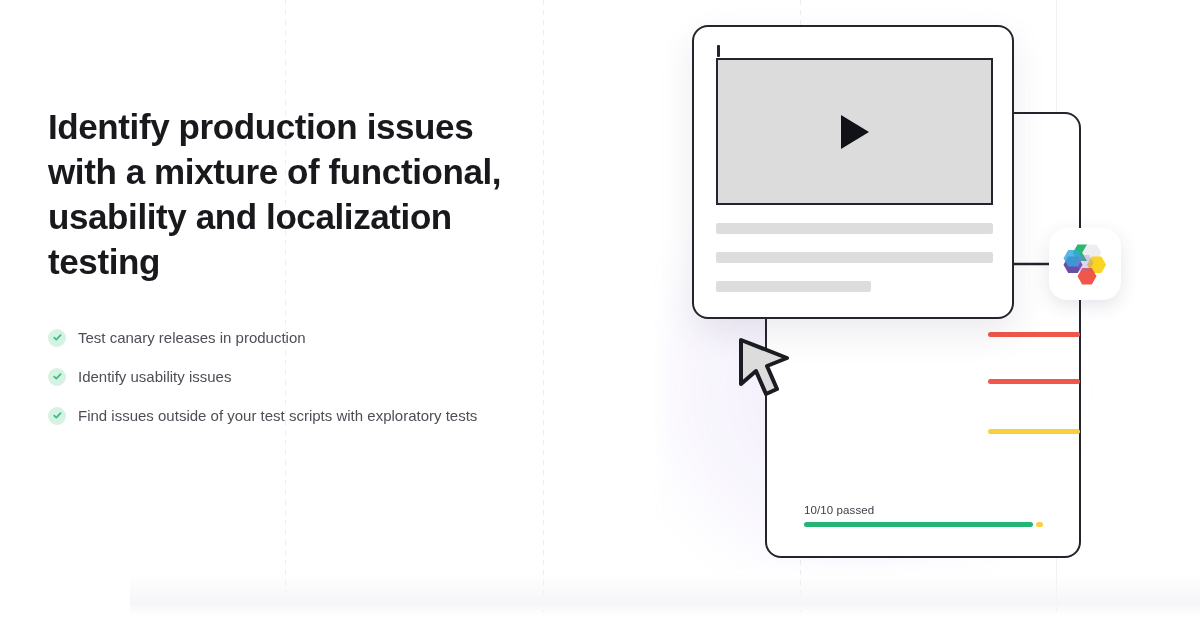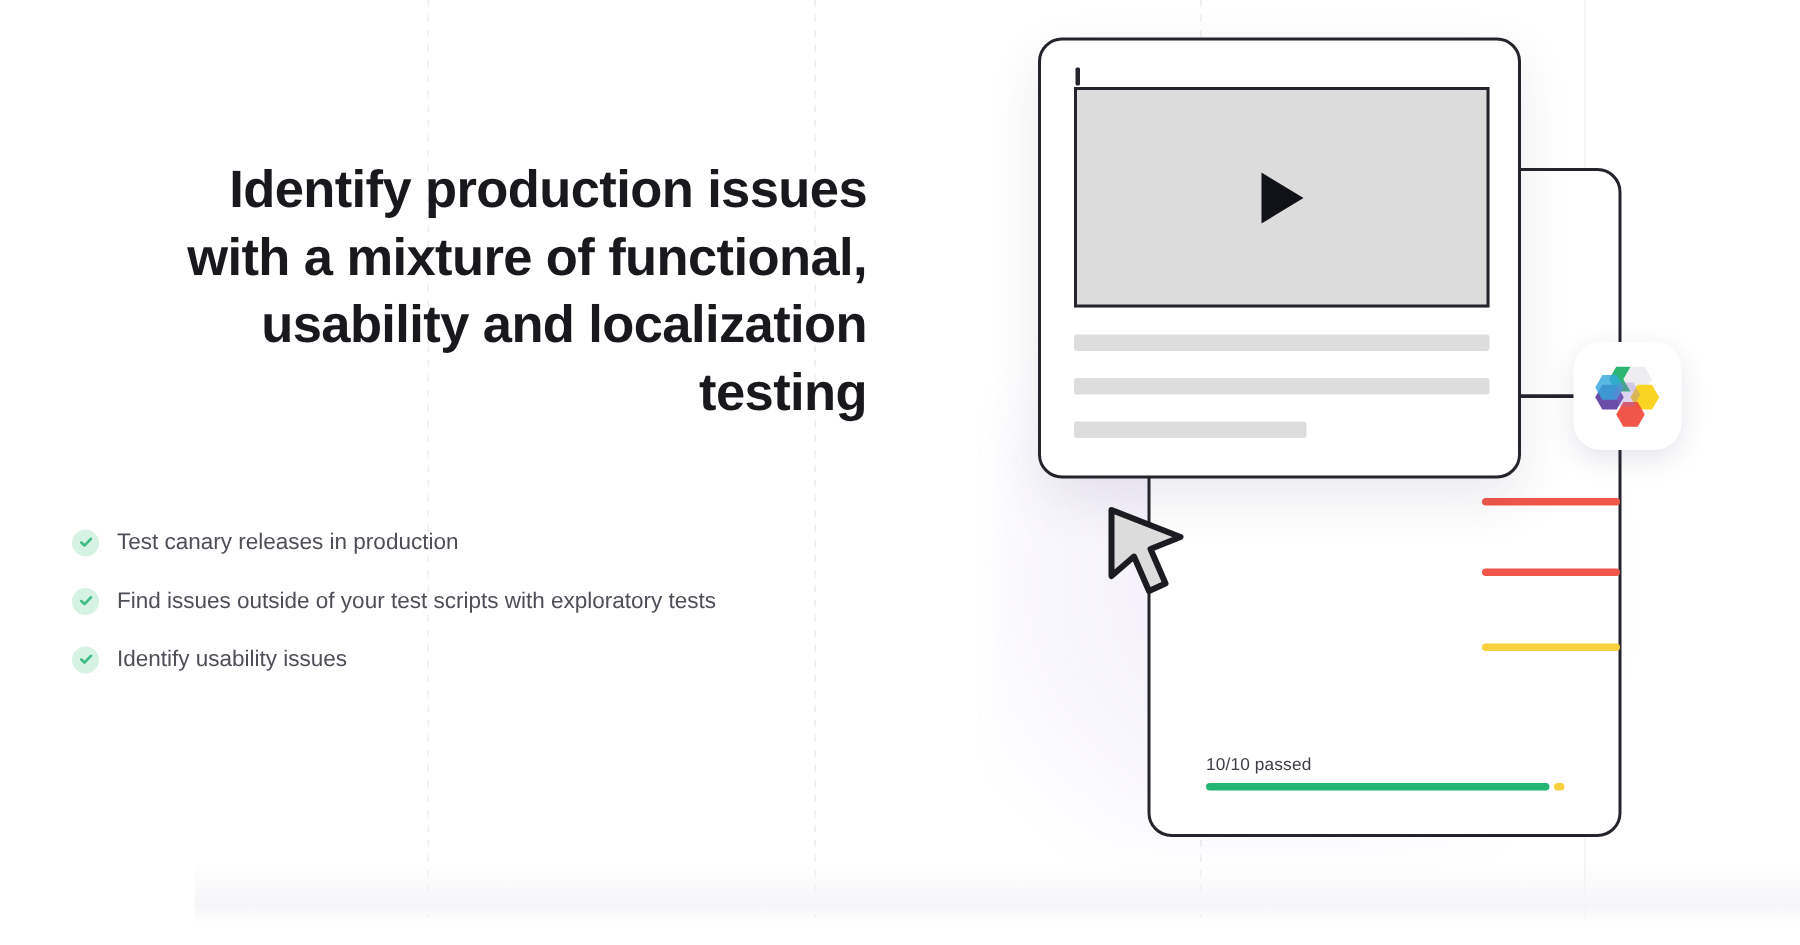--- a/index.html
+++ b/index.html
@@ -64,24 +64,23 @@
     width: 530px;
   }
 
   .headline {
     font-size: 35px;
     line-height: 45px;
     font-weight: 700;
     letter-spacing: -0.4px;
     color: #19191d;
     white-space: pre-line;
-    text-align: right;
-  }
-
-  .checklist { margin-top: 68px; }
+  }
+
+  .checklist { margin-top: 44px; }
 
   .check-item {
     display: flex;
     align-items: center;
     gap: 12px;
     margin-bottom: 20px;
   }
   .check-item:last-child { margin-bottom: 0; }
 
   .check-circle {
@@ -277,30 +276,30 @@
         </span>
         <span class="check-label">Test canary releases in production</span>
       </div>
 
       <div class="check-item">
         <span class="check-circle">
           <svg width="11" height="11" viewBox="0 0 12 12">
               <path d="M2.4 6.2 L4.7 8.4 L9.4 3.5" stroke="#3dbd84" stroke-width="1.9" fill="none" stroke-linecap="round" stroke-linejoin="round"></path>
             </svg>
         </span>
-        <span class="check-label">Find issues outside of your test scripts with exploratory tests</span>
+        <span class="check-label">Identify usability issues</span>
       </div>
 
       <div class="check-item">
         <span class="check-circle">
           <svg width="11" height="11" viewBox="0 0 12 12">
               <path d="M2.4 6.2 L4.7 8.4 L9.4 3.5" stroke="#3dbd84" stroke-width="1.9" fill="none" stroke-linecap="round" stroke-linejoin="round"></path>
             </svg>
         </span>
-        <span class="check-label">Identify usability issues</span>
+        <span class="check-label">Find issues outside of your test scripts with exploratory tests</span>
       </div>
 
 
     </div>
   </div>
 
   <div class="illustration">
 
     <div class="glow"></div>
 

